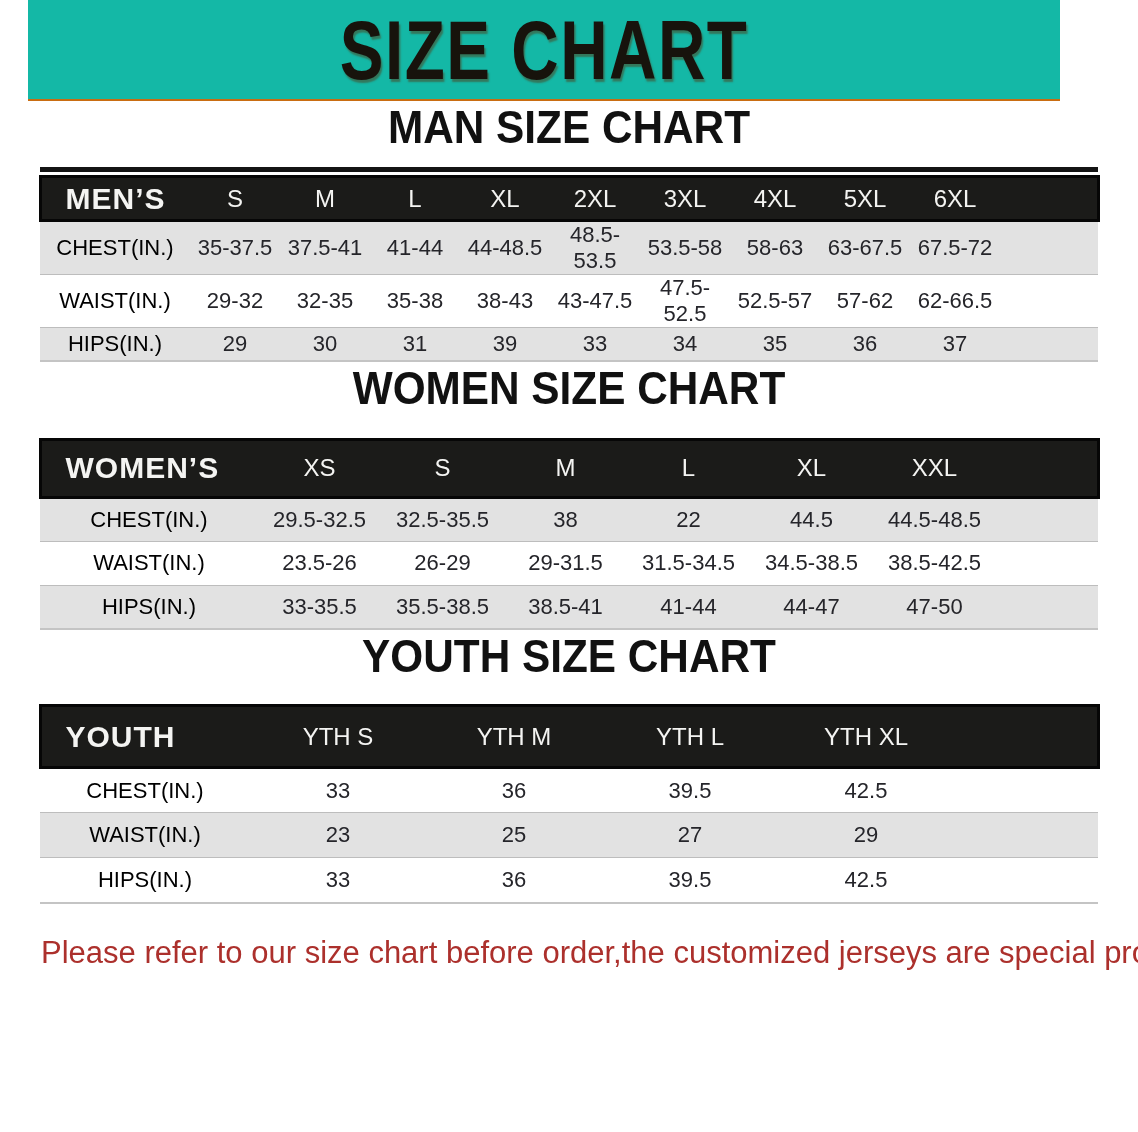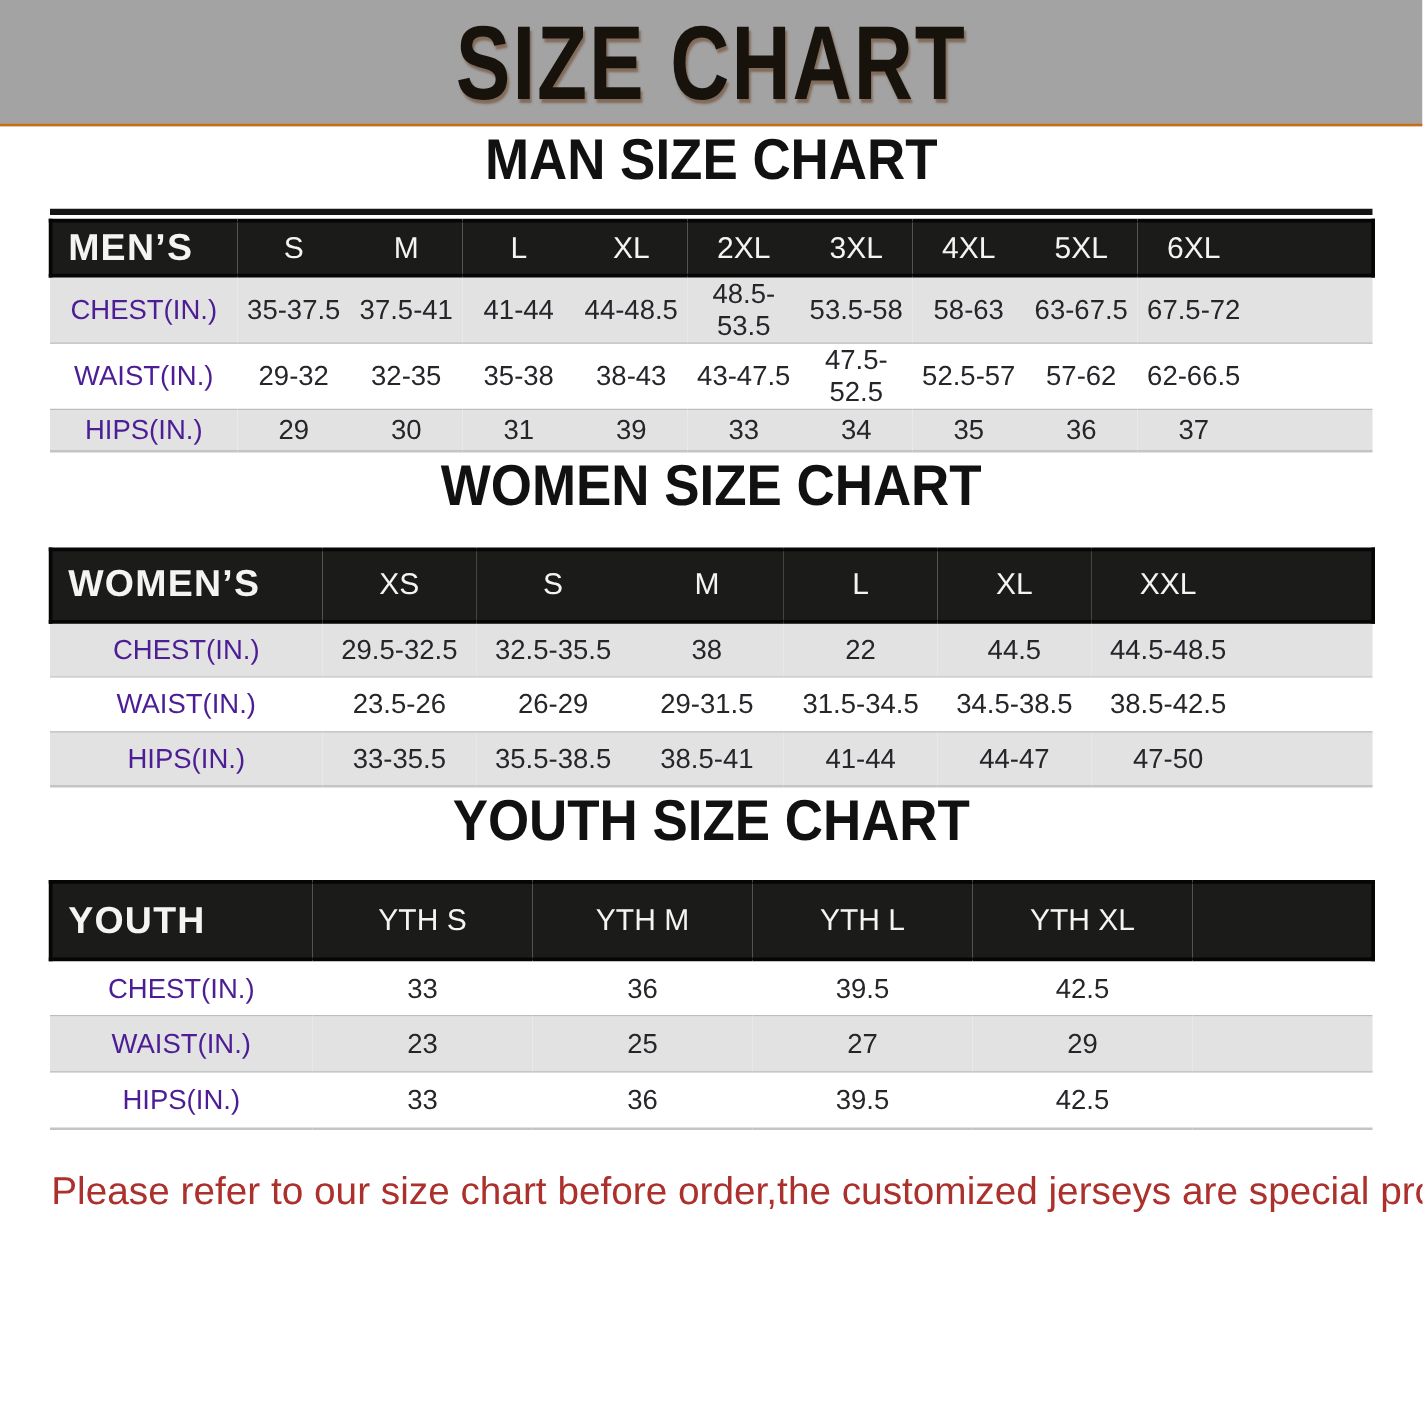--- a/index.html
+++ b/index.html
@@ -7,24 +7,24 @@
   body {
     width: 1138px; height: 1132px;
     background: #ffffff;
     overflow: hidden;
     font-family: "Liberation Sans", sans-serif;
     color: #1e1e1e;
   }
 
   
   .banner {
-    width: 1138px; height: 101px;
-    background: #a3a3a3;
+    width: 1032px; height: 101px;
+    background: #14b8a6;
     border-bottom: 2px solid #c96d12;
-    display: flex; align-items: center; justify-content: center;
+    display: flex; align-items: center; justify-content: center; margin-left: 28px;
   }
   .banner-title {
     font-size: 84px; font-weight: bold; line-height: 84px;
     color: #17130c;
     letter-spacing: 2px;
     transform: scaleX(0.78);
     transform-origin: center;
     text-shadow: 2px 3px 2px rgba(90, 40, 0, 0.45);
     white-space: nowrap;
   }
@@ -61,40 +61,40 @@
     color: #f4f4f2;
     border-top: 3px solid #060606;
     border-bottom: 3px solid #060606;
     font-weight: normal;
     font-size: 24px;
     text-align: center;
     padding: 0;
   }
   table.size-table thead th.corner {
     text-align: left;
-    padding-left: 13px;
+    padding-left: 24px;
     font-weight: bold;
     font-size: 30px;
     letter-spacing: 1px;
     border-left: 3px solid #060606;
   }
   table.size-table thead th.filler { border-right: 3px solid #060606; }
 
   table.men   thead th { height: 44px; }
   table.women thead th { height: 58px; margin-top: 40px; }
   table.youth thead th { height: 62px; }
 
   table.size-table td {
     text-align: center;
     font-size: 22px;
     color: #25252a;
     padding: 0;
     background: #ffffff;
   }
-  table.size-table td.rlabel { font-size: 22px; color: #4c1d95; }
+  table.size-table td.rlabel { font-size: 22px; color: #000000; }
   table.men   td { height: 33px; }
   table.women td { height: 44px; }
   table.youth td { height: 45px; }
 
   tr.shade td {
     background: #E2E2E2;
     border-top: 1px solid #bdbdbd;
     border-bottom: 1px solid #bdbdbd;
   }
   table.size-table tbody tr:last-child td { border-bottom: 2px solid #c4c4c4; }

